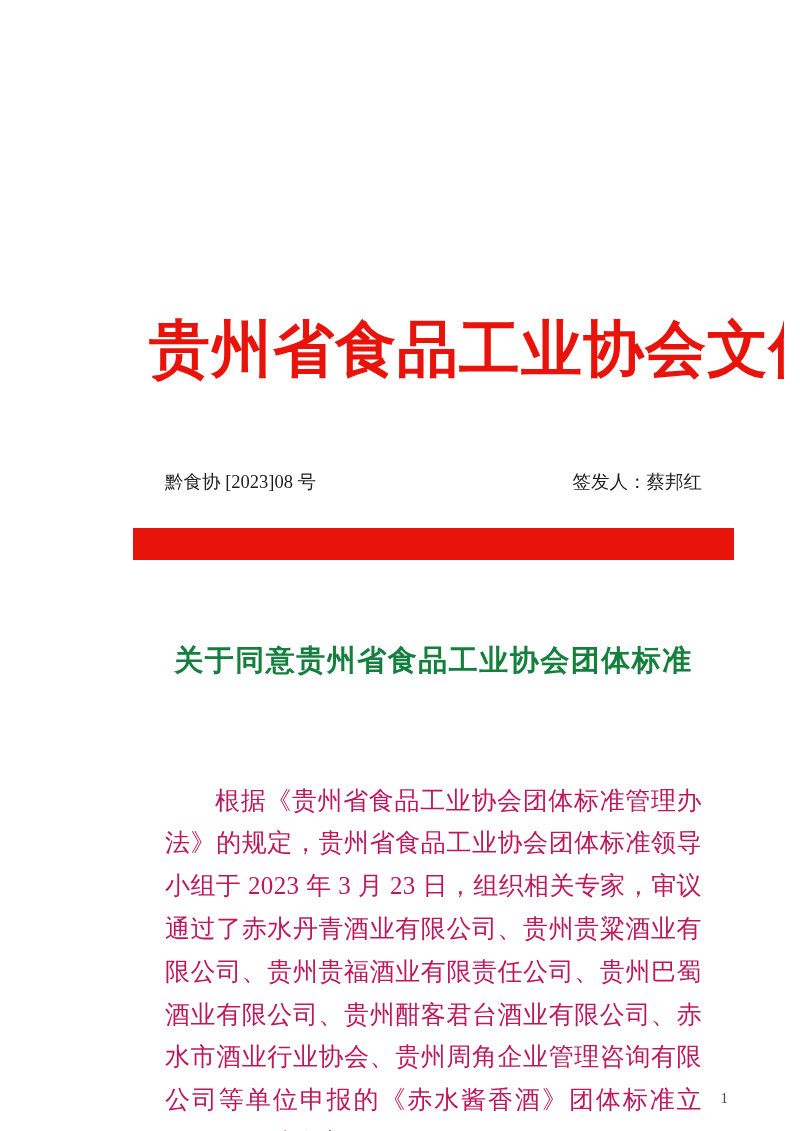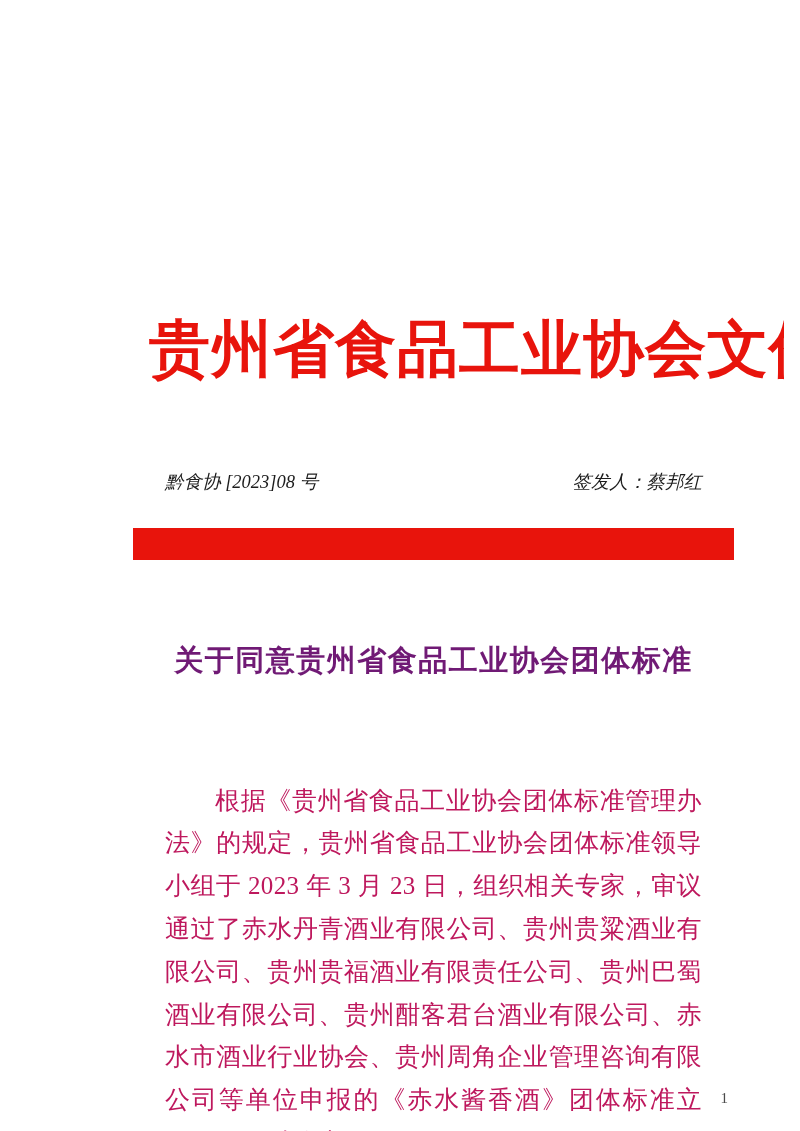--- a/index.html
+++ b/index.html
@@ -36,34 +36,33 @@
     white-space: nowrap;
   }
   .meta-row {
     margin-top: 33px;
     display: flex;
     justify-content: space-between;
     align-items: baseline;
     font-size: 18.5px;
     line-height: 21px;
     color: #1d1d1d;
-    font-style: italic;
   }
   .red-rule {
     margin-top: 3px;
     height: 5px;
     background: var(--red);
   }
   .doc-title {
     margin-top: 46px;
     text-align: center;
     font-size: 29px;
     line-height: 45px;
     font-weight: 700;
-    color: #701a75;
+    color: #15803d;
     letter-spacing: 1.5px;
   }
   .doc-title .title-line { display: block; }
   .body-text {
     margin-top: 33px;
     color: #3a3a3a;
   }
   .para {
     font-size: 25px;
     line-height: 42.8px;

